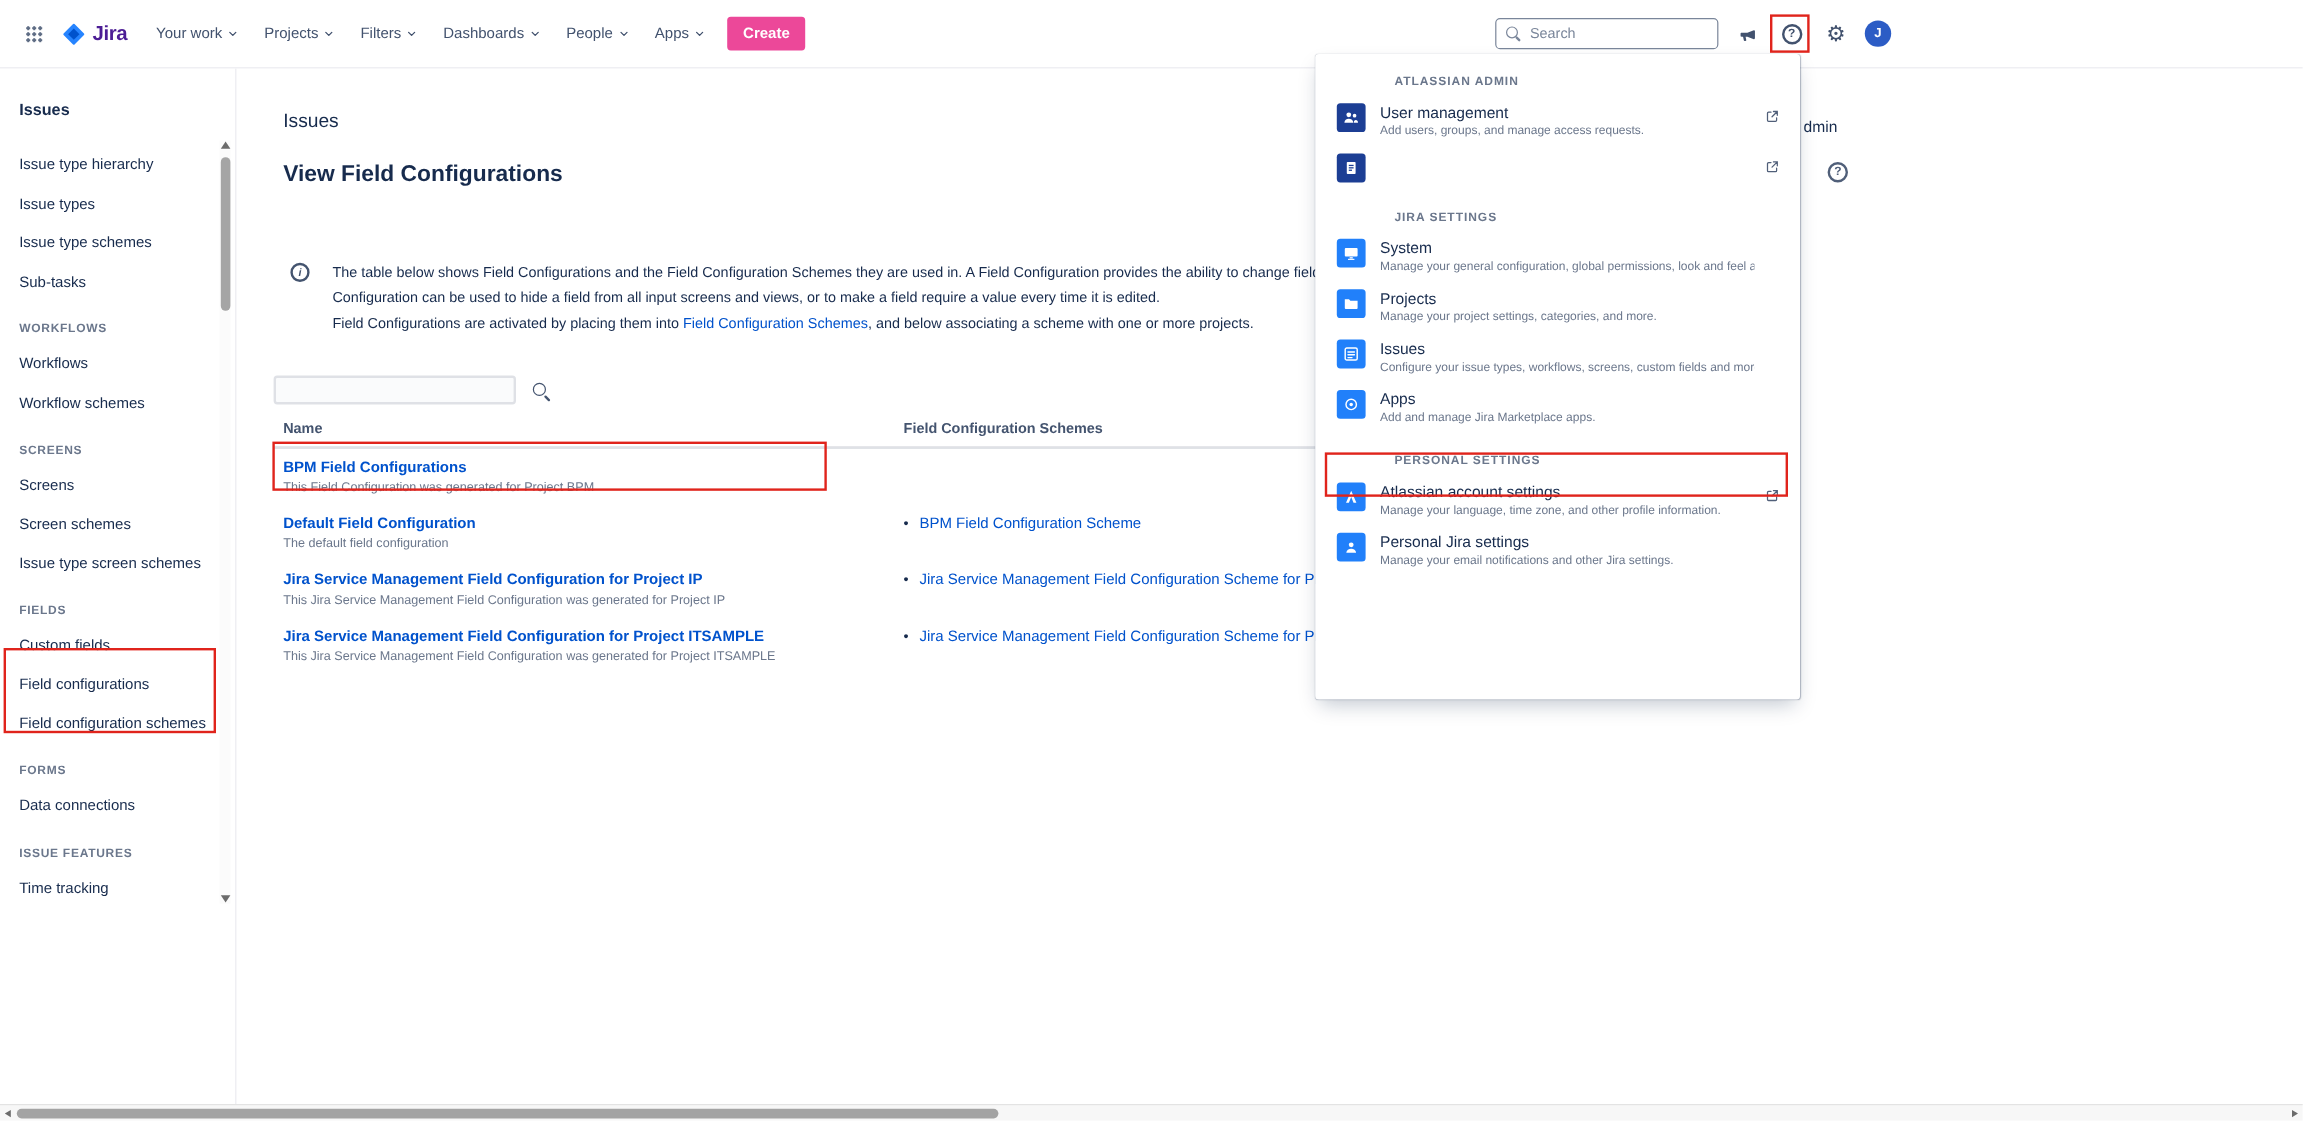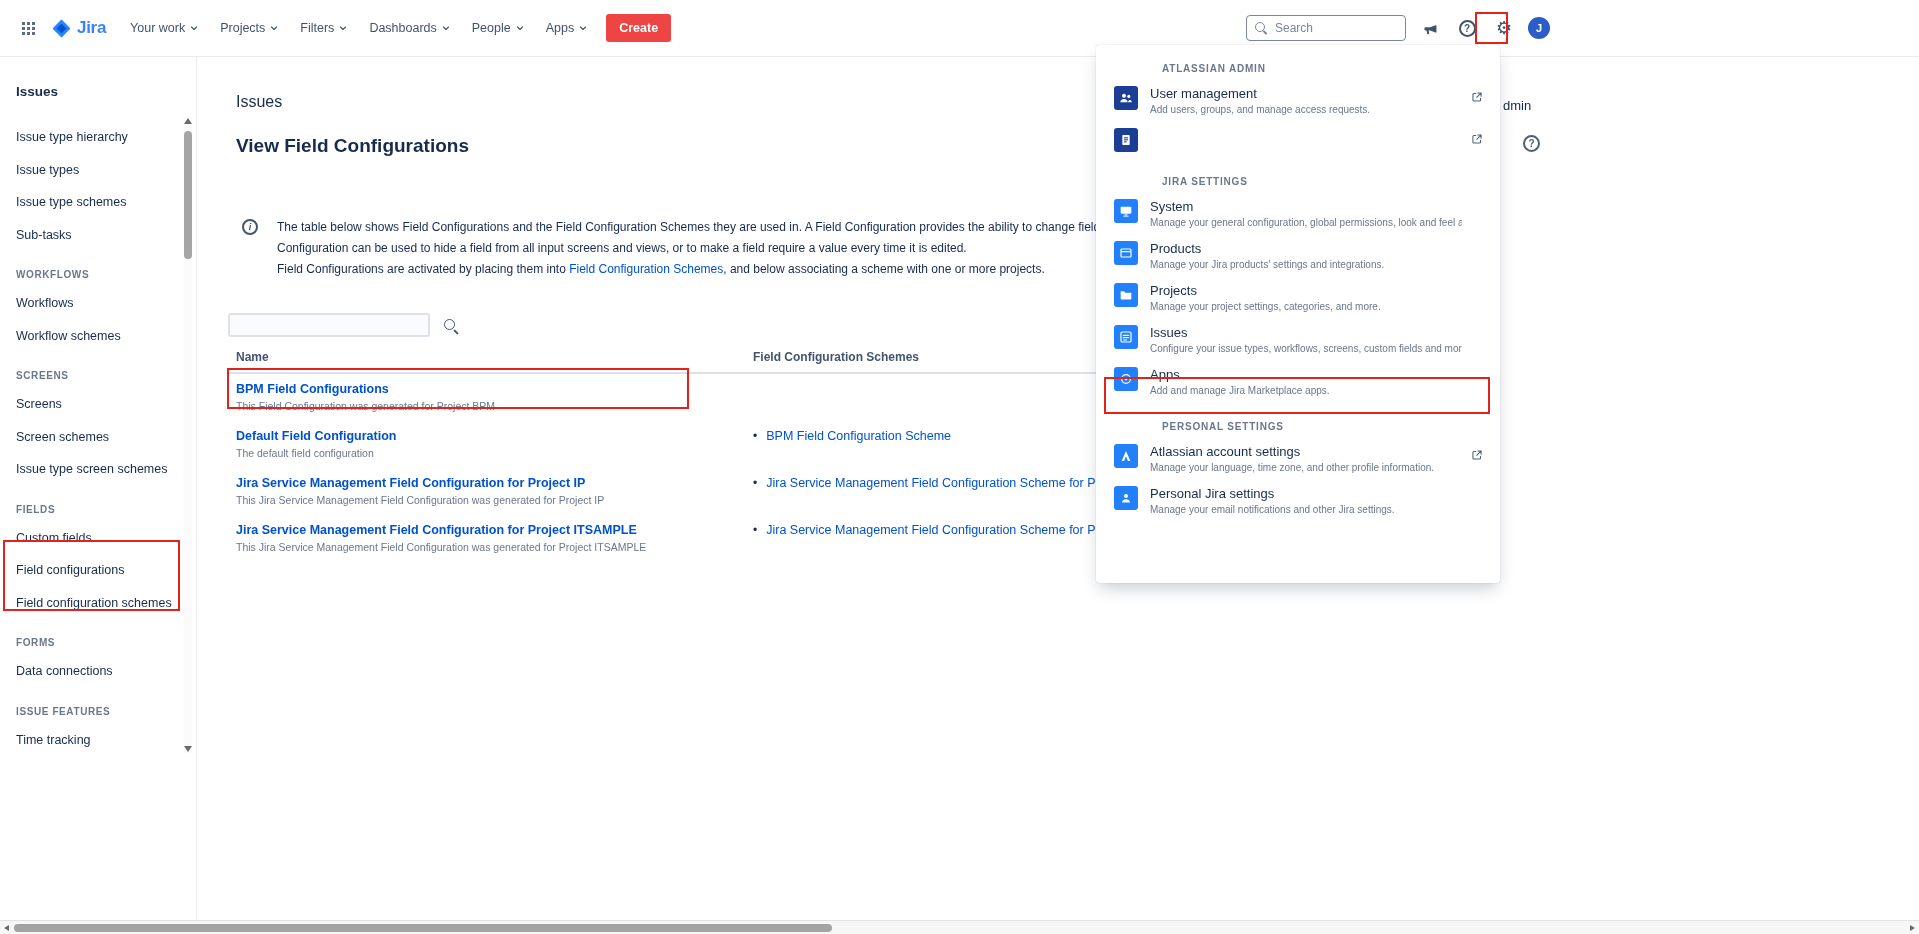--- a/index.html
+++ b/index.html
@@ -12,29 +12,29 @@
 
   
   .topbar { position:absolute; top:0; left:0; right:0; height:57px; background:#fff;
             border-bottom:1px solid #EBECF0; display:flex; align-items:center; padding-left:14px; z-index:20; }
   .app-btn { width:28px; height:28px; display:flex; align-items:center; justify-content:center;
              background:none; border:none; cursor:pointer; border-radius:3px; }
   .grid-dots { width:15px; height:15px;
                background-image:radial-gradient(circle,#5E6C84 1.5px,transparent 1.7px);
                background-size:5px 5px; }
   .logo { display:flex; align-items:center; gap:5px; margin:0 15px 0 9px; cursor:pointer; }
-  .logo-text { font-size:17px; font-weight:700; color:#3b82f6; letter-spacing:-0.3px; }
+  .logo-text { font-size:17px; font-weight:700; color:#4c1d95; letter-spacing:-0.3px; }
   .tb-nav { display:flex; align-items:center; gap:2px; }
   .nav-item { display:flex; align-items:center; gap:3px; padding:7px 9px; font-size:12.5px;
               color:#42526E; background:none; border:none; border-radius:3px; cursor:pointer;
               font-family:inherit; white-space:nowrap; }
-  .create-btn { margin-left:8px; background:#ef4444; color:#fff; font-size:12.5px; font-weight:700;
+  .create-btn { margin-left:8px; background:#ec4899; color:#fff; font-size:12.5px; font-weight:700;
                 border:none; border-radius:3px; padding:7px 13px; cursor:pointer; font-family:inherit; }
   .tb-right { position:absolute; left:1246px; top:0; height:100%; display:flex; align-items:center; gap:11px; }
-  .searchbox { display:flex; align-items:center; gap:7px; width:160px; height:26px;
+  .searchbox { display:flex; align-items:center; gap:7px; width:186px; height:26px;
                border:1.5px solid #7A869A; border-radius:4px; padding:0 8px; background:#fff; }
   .mag { position:relative; width:13px; height:13px; flex:none; }
   .mag::before { content:""; position:absolute; left:0; top:0; width:8px; height:8px;
                  border:1.6px solid #7A869A; border-radius:50%; }
   .mag::after { content:""; position:absolute; left:9px; top:8px; width:1.8px; height:5px;
                 background:#7A869A; border-radius:1px; transform:rotate(-45deg); }
   .searchbox input { border:none; outline:none; flex:1; min-width:0; font-size:12px;
                      color:#172B4D; font-family:inherit; background:transparent; }
   .searchbox input::placeholder { color:#7A869A; }
   .icon-btn { background:none; border:none; cursor:pointer; display:flex; align-items:center;
@@ -361,32 +361,20 @@
         </svg>
     </span>
     <span class="pi-text">
       <span class="pi-label">System</span>
       <span class="pi-desc">Manage your general configuration, global permissions, look and feel and more.</span>
     </span>
   </div>
   <div class="sp-item">
     <span class="pi-icon blue">
       <svg width="16" height="16" viewBox="0 0 24 24">
-          <rect x="4.5" y="6" width="15" height="12" rx="1.5" fill="none" stroke="#fff" stroke-width="1.8"></rect>
-          <path d="M4.5 10h15" stroke="#fff" stroke-width="1.8"></path>
-        </svg>
-    </span>
-    <span class="pi-text">
-      <span class="pi-label">Products</span>
-      <span class="pi-desc">Manage your Jira products' settings and integrations.</span>
-    </span>
-  </div>
-  <div class="sp-item">
-    <span class="pi-icon blue">
-      <svg width="16" height="16" viewBox="0 0 24 24">
           <path d="M4 6.5h5.2l1.8 2H20v9a1.2 1.2 0 0 1-1.2 1.2H5.2A1.2 1.2 0 0 1 4 17.5z" fill="#fff"></path>
         </svg>
     </span>
     <span class="pi-text">
       <span class="pi-label">Projects</span>
       <span class="pi-desc">Manage your project settings, categories, and more.</span>
     </span>
   </div>
   <div class="sp-item">
     <span class="pi-icon blue">

